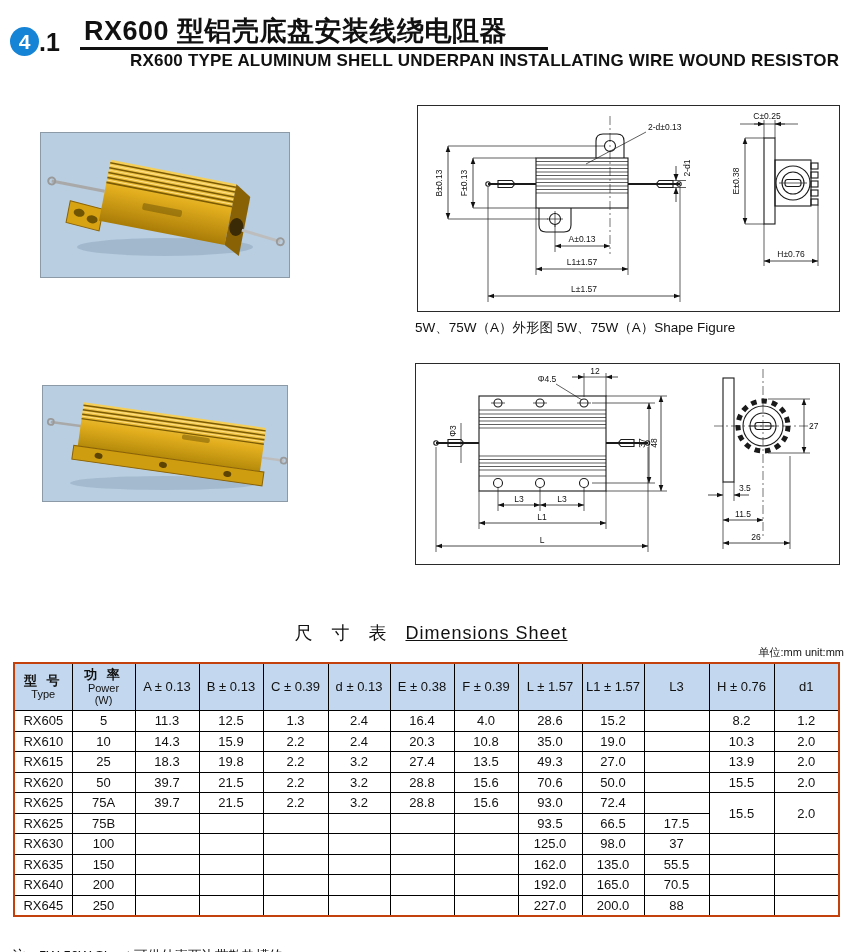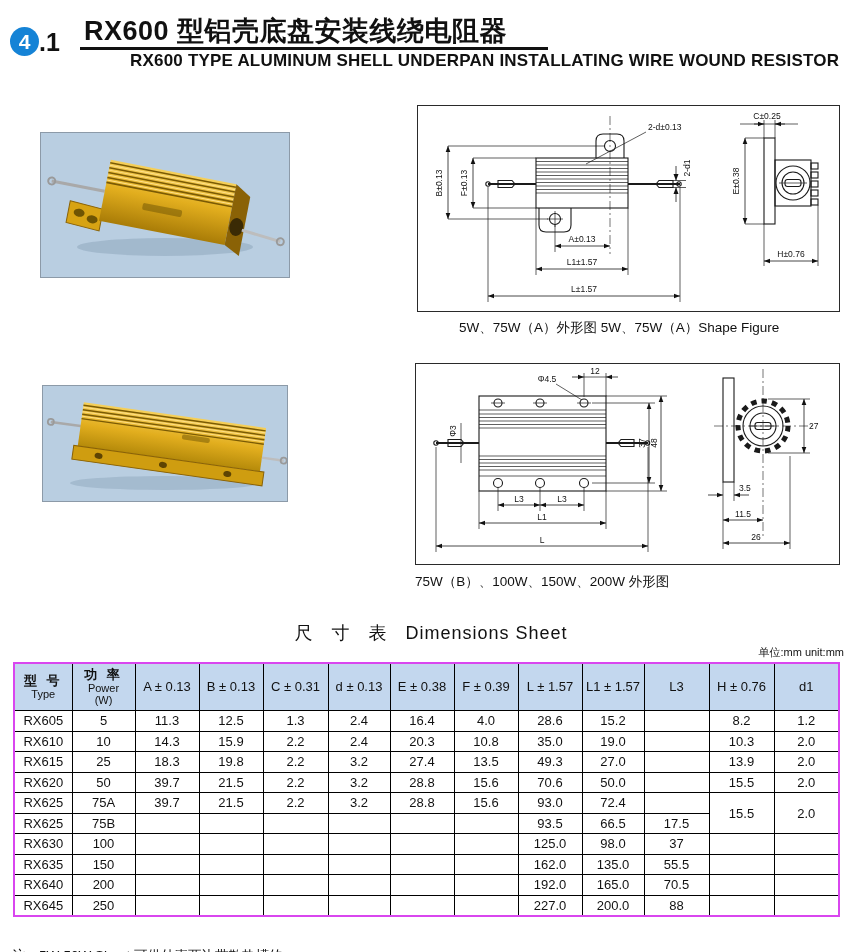--- a/index.html
+++ b/index.html
@@ -27,34 +27,34 @@
   }
   #photo-a{left:40px;top:132px;width:250px;height:146px;}
   #photo-b{left:42px;top:385px;width:246px;height:117px;}
 
   
   .drawing-box{position:absolute;border:1.6px solid #2a2a2a;background:#fff;box-sizing:border-box;}
   #drawing-a{left:417px;top:105px;width:423px;height:207px;}
   #drawing-b{left:415px;top:363px;width:425px;height:202px;}
 
   .caption{position:absolute;font-size:13.5px;color:#111;white-space:nowrap;}
-  #caption-a{left:415px;top:319px;margin-left:44px;}
+  #caption-a{left:415px;top:319px;}
   #caption-b{left:415px;top:572px;line-height:1.5;}
 
   
   .dims-heading{position:absolute;left:0;top:621px;width:850px;text-align:center;font-size:18px;}
   .dims-heading .zh{letter-spacing:7px;margin-left:12px;}
-  .dims-heading .en{margin-left:12px;letter-spacing:1px;}
+  .dims-heading .en{margin-left:12px;letter-spacing:1px;text-decoration:underline;}
   .unit-label{position:absolute;right:6px;top:645px;font-size:11px;text-align:right;}
 
   
   table.dims{
     position:absolute;left:13px;top:662px;width:825px;
     border-collapse:collapse;table-layout:fixed;
-    border:2px solid #d946ef;font-size:13px;
+    border:2px solid #c2410c;font-size:13px;
   }
   table.dims th, table.dims td{border:1px solid #000;text-align:center;padding:0;overflow:hidden;}
   table.dims thead th{background:var(--table-header-bg);height:46px;font-weight:normal;line-height:1.1;}
   table.dims thead th .zh{font-weight:bold;font-size:13px;letter-spacing:3px;}
   table.dims thead th .en{font-size:11px;letter-spacing:0;}
   table.dims tbody td{height:19.5px;}
 
   .note{position:absolute;left:12px;top:916px;font-size:13.5px;margin-top:31px;}
 
   
@@ -359,21 +359,20 @@
 
     <line class="dim" x1="307" y1="156" x2="347" y2="156" marker-start="url(#arB)" marker-end="url(#arB)"></line>
     <text x="327" y="153" text-anchor="middle">11.5</text>
 
     <line class="thin" x1="374" y1="92" x2="374" y2="185"></line>
     <line class="dim" x1="307" y1="179" x2="374" y2="179" marker-start="url(#arB)" marker-end="url(#arB)"></line>
     <text x="340" y="176" text-anchor="middle">26</text>
   </svg>
 </div>
 <div class="caption" id="caption-b">
-  <div>75W（B）、100W、150W、200W 外形图</div>
 </div>
 
 <div class="dims-heading">
   <span class="zh">尺 寸 表</span><span class="en">Dimensions  Sheet</span>
 </div>
 <div class="unit-label">单位:mm unit:mm</div>
 
 <table class="dims">
   <colgroup>
     <col style="width:58px">
@@ -396,21 +395,21 @@
           <div class="zh">型 号</div>
           <div class="en">Type</div>
         </th>
         <th>
           <div class="zh">功 率</div>
           <div class="en">Power</div>
           <div class="en">(W)</div>
         </th>
         <th>A ± 0.13</th>
         <th>B ± 0.13</th>
-        <th>C ± 0.31</th>
+        <th>C ± 0.39</th>
         <th>d ± 0.13</th>
         <th>E ± 0.38</th>
         <th>F ± 0.39</th>
         <th>L ± 1.57</th>
         <th>L1 ± 1.57</th>
         <th>L3</th>
         <th>H ± 0.76</th>
         <th>d1</th>
       </tr>
   </thead>

